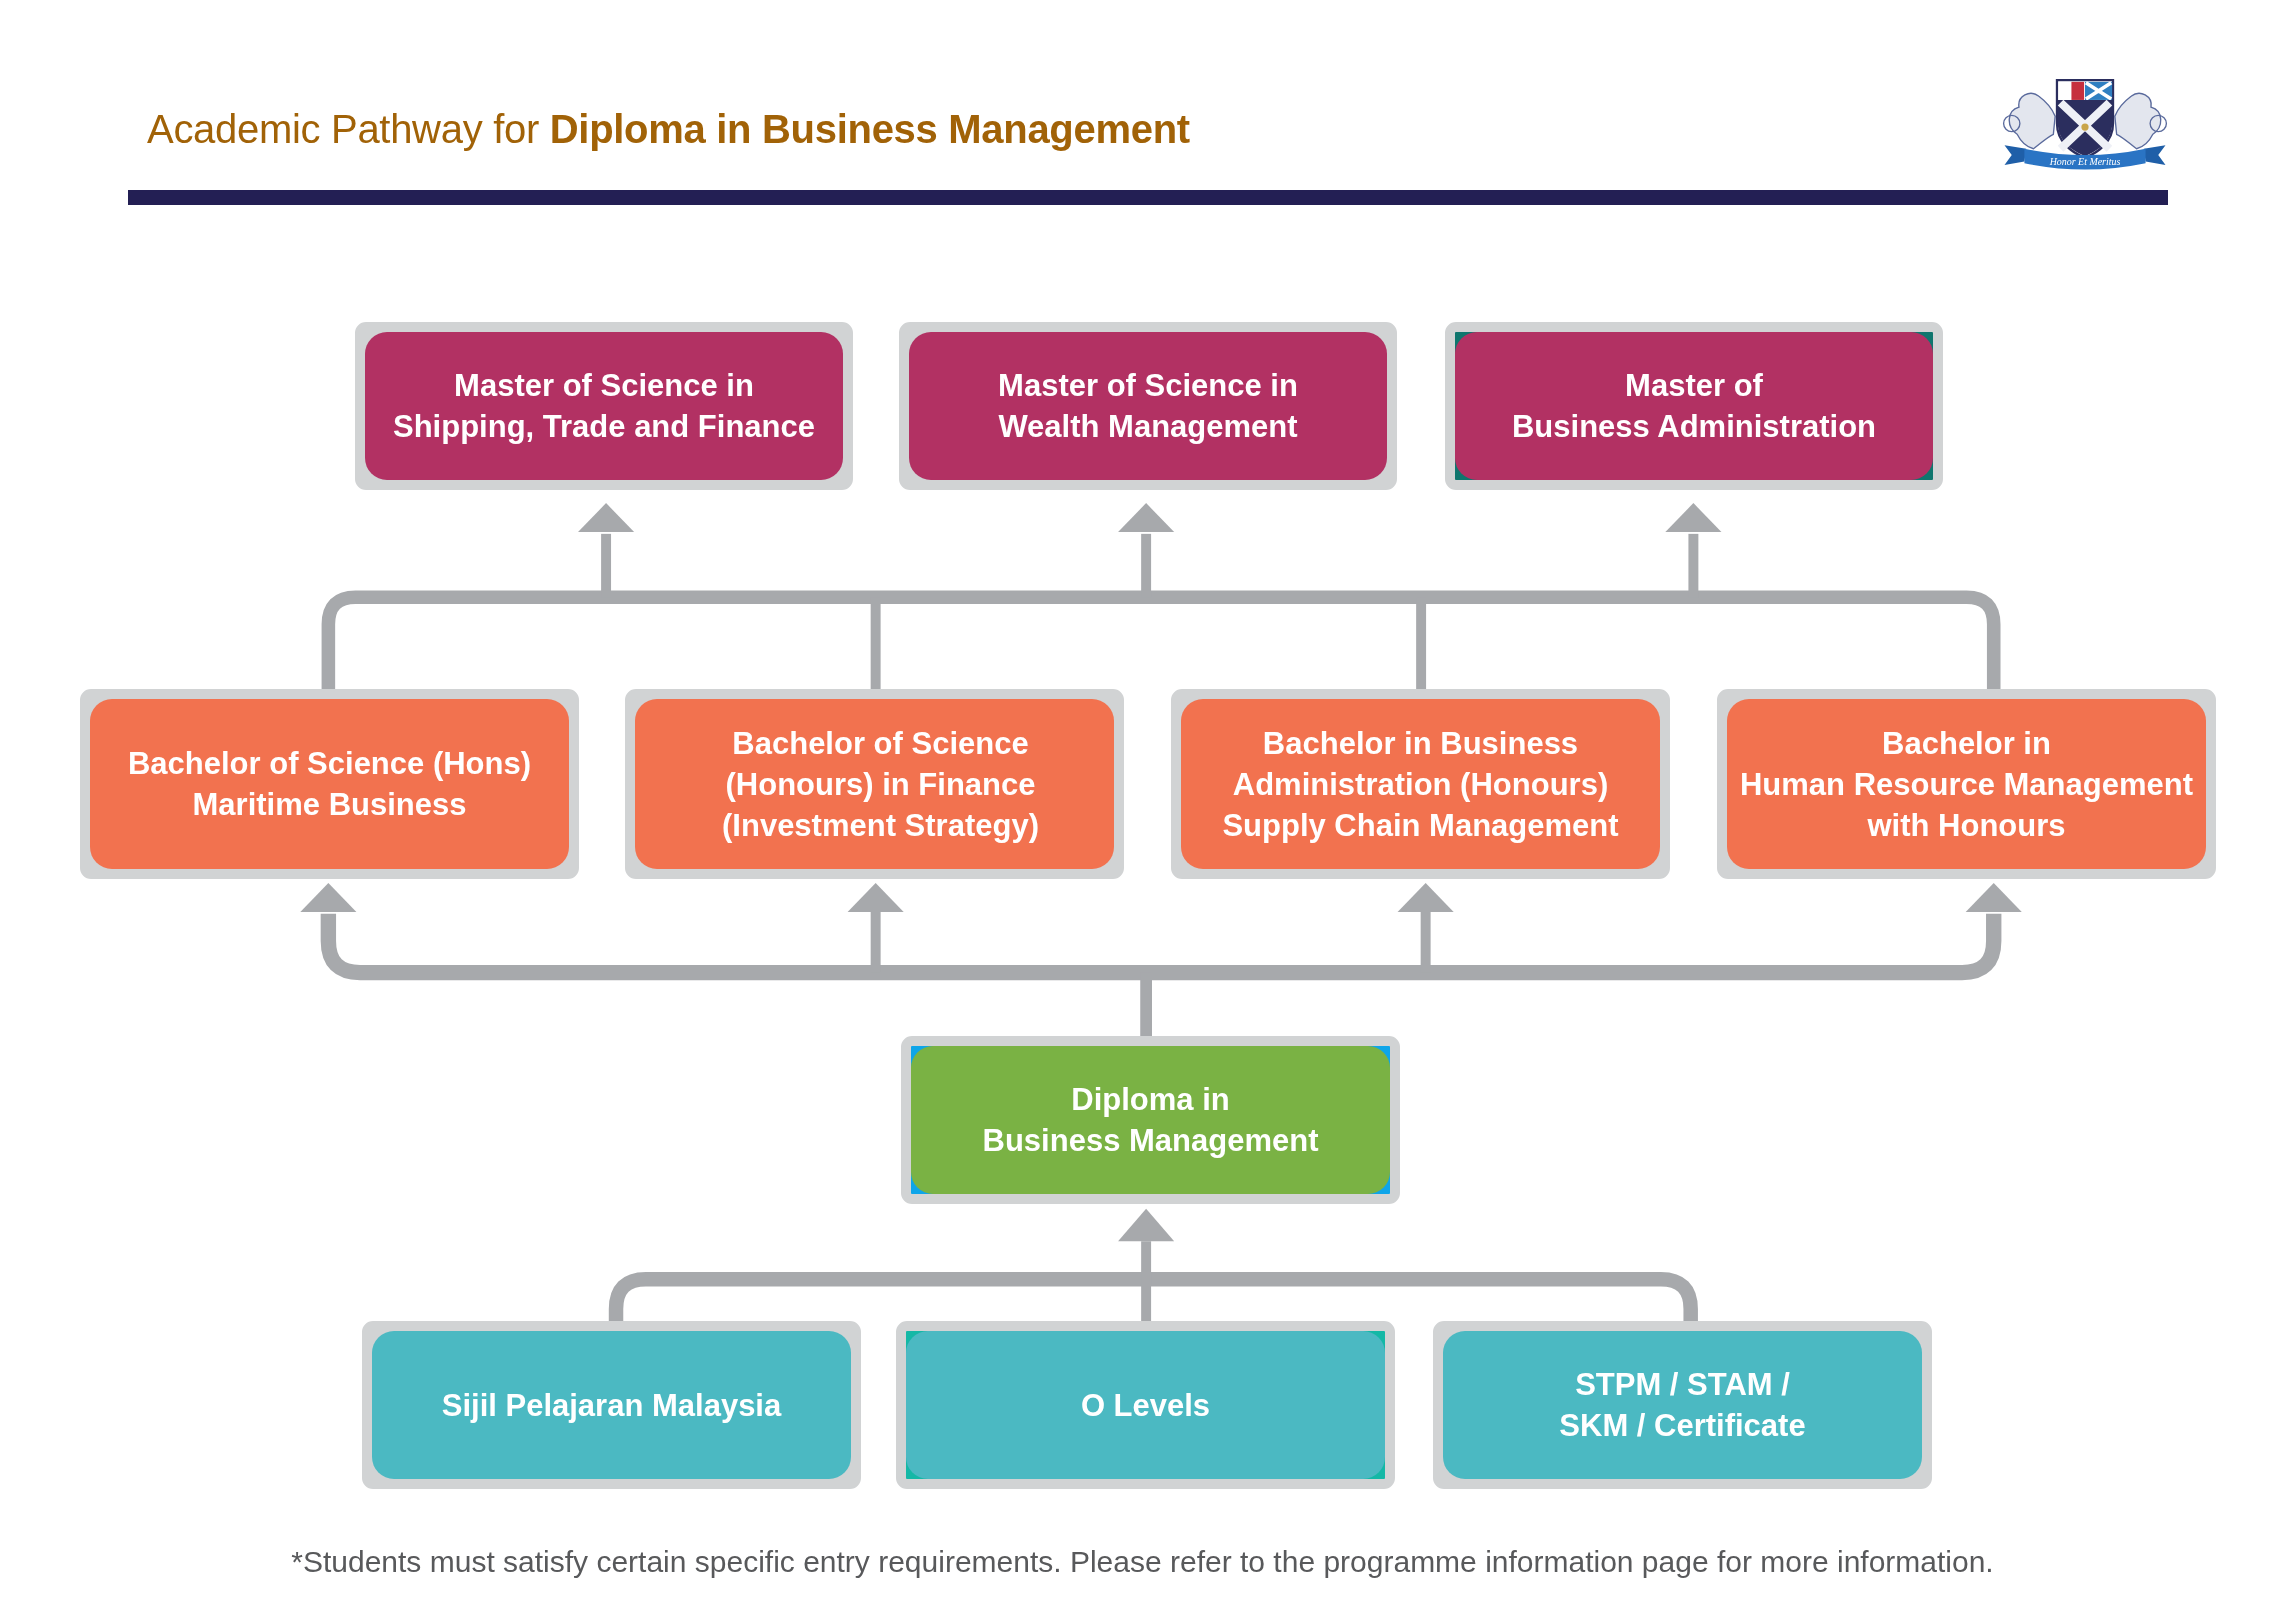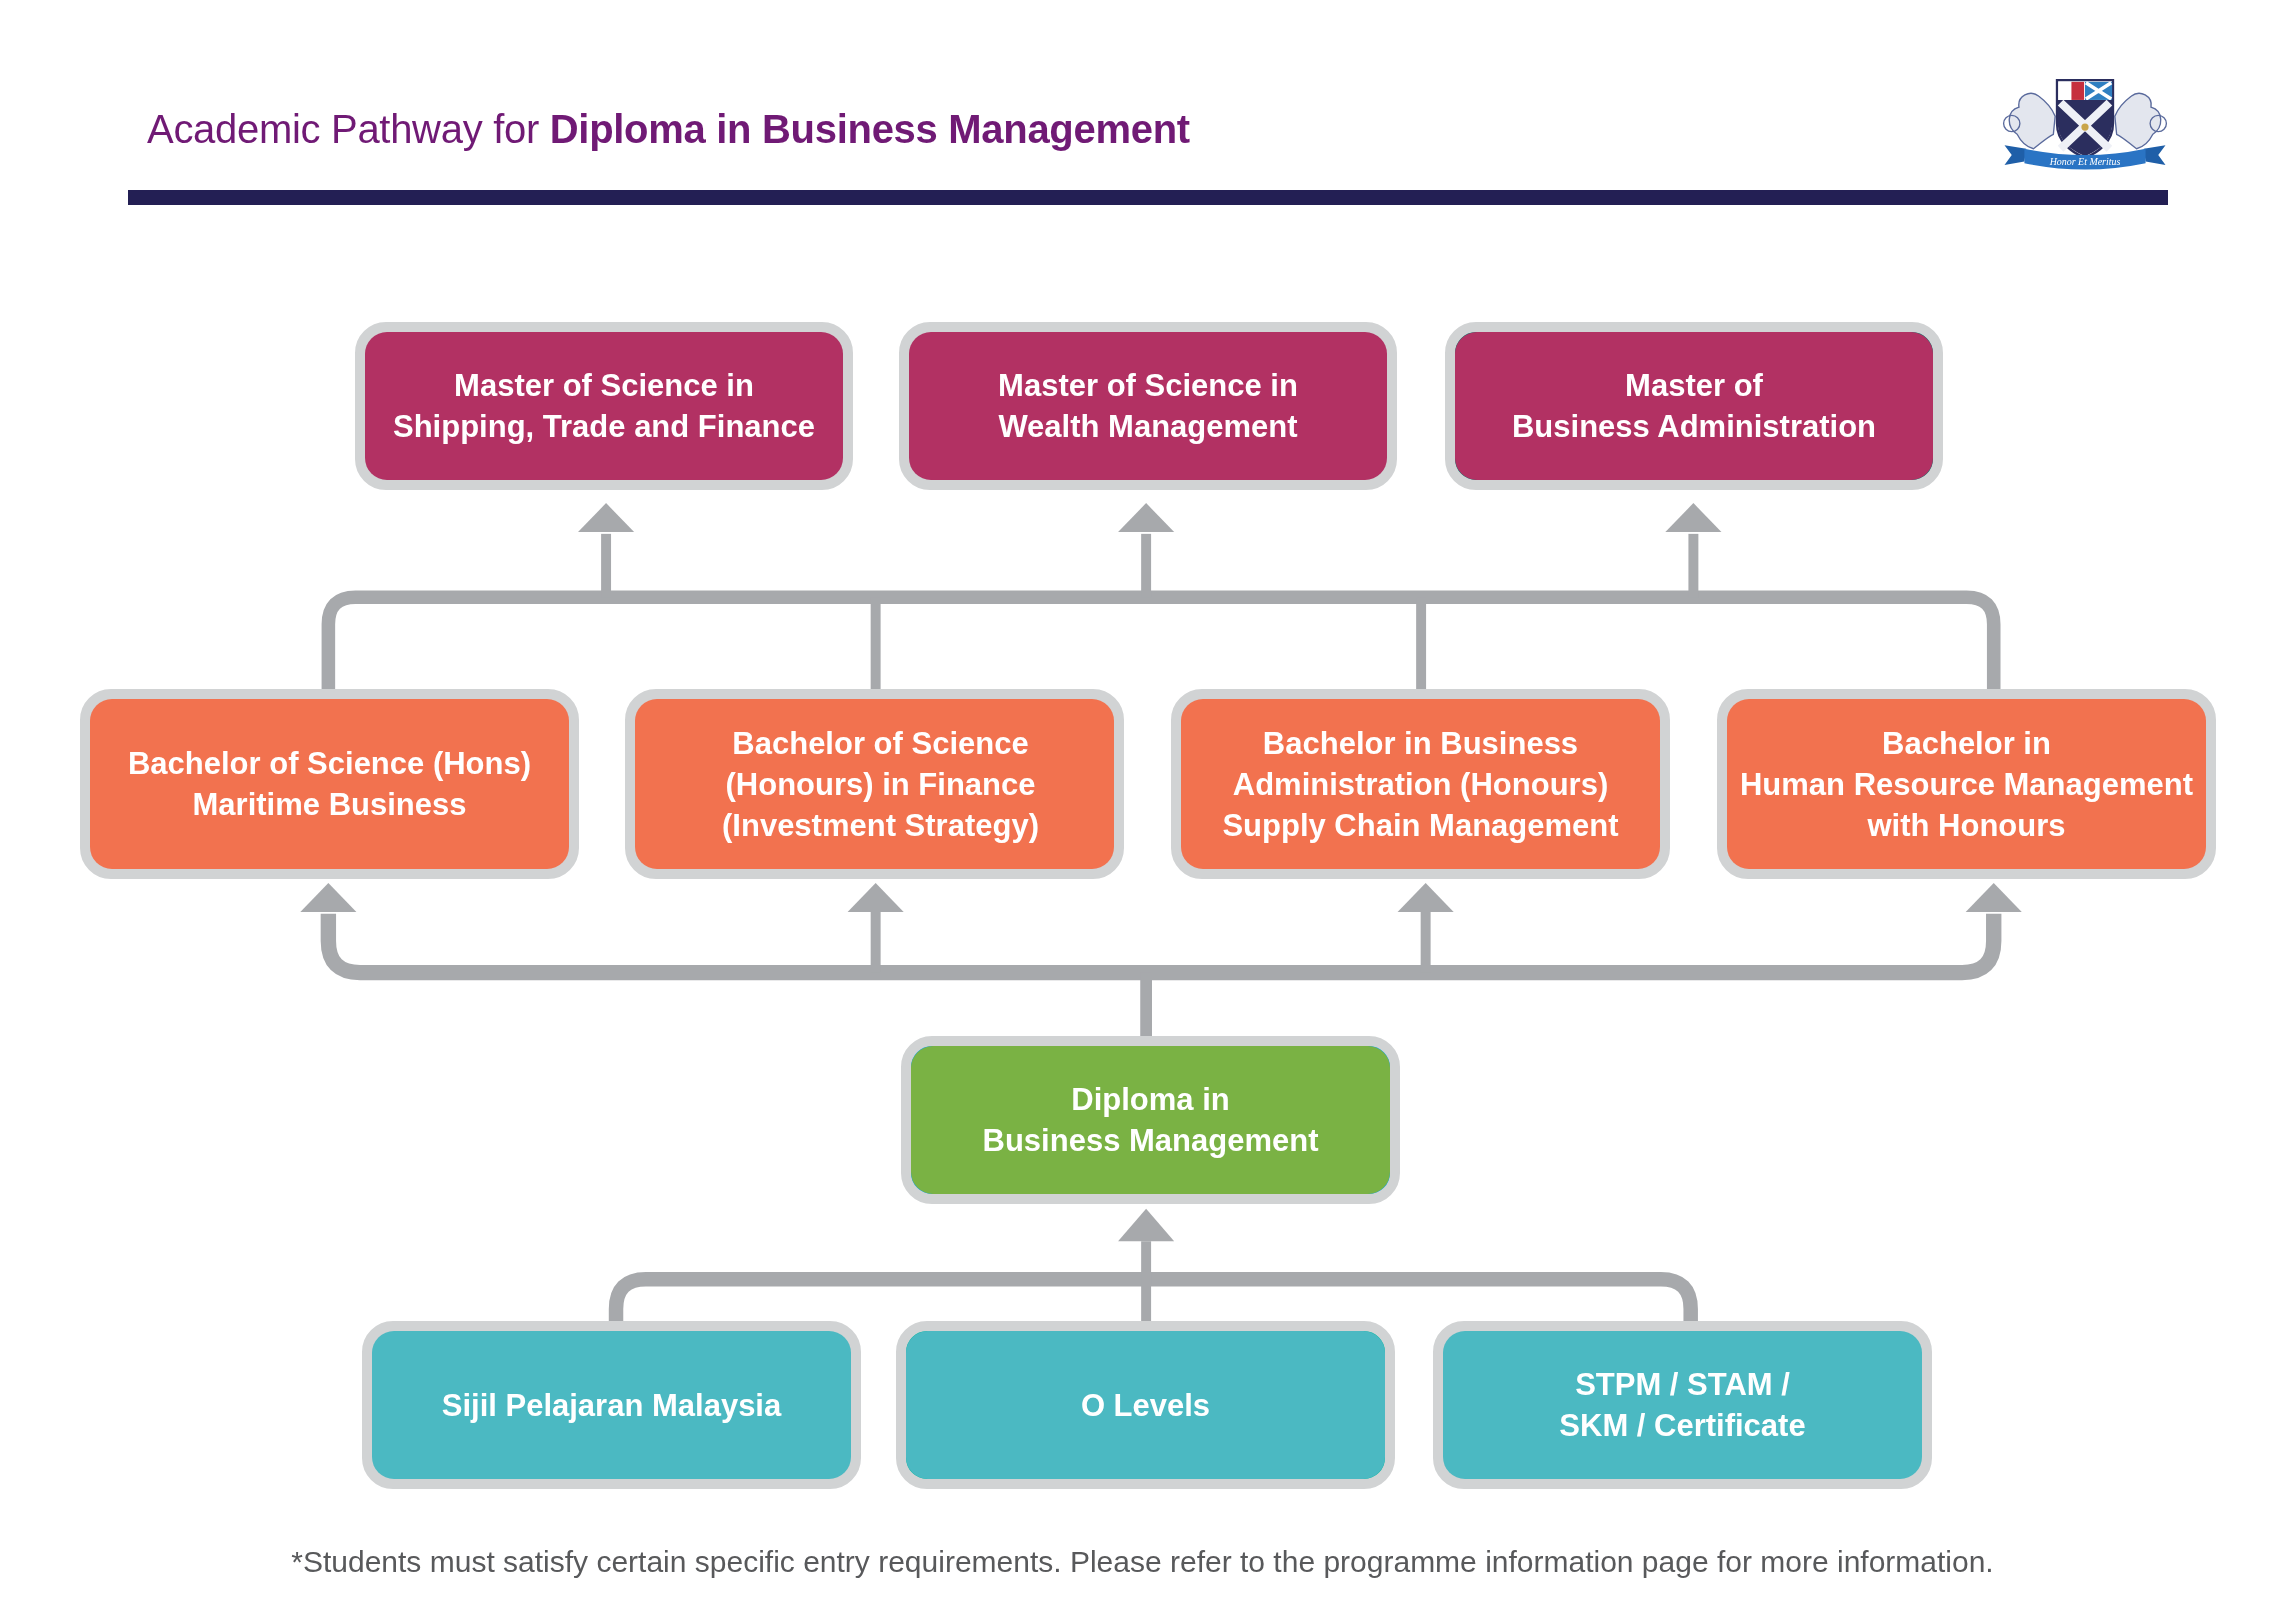--- a/index.html
+++ b/index.html
@@ -1,23 +1,23 @@
 <!DOCTYPE html>
 <html style="font-size:14.5px"><head>
 <meta charset="utf-8">
 <style>
   html, body { margin: 0; padding: 0; background: #ffffff; }
   body { width: 2285px; height: 1615px; position: relative; overflow: hidden; font-family: "Liberation Sans", sans-serif; }
-  .title { position: absolute; left: 147px; top: 107px; font-size: 40px; color: #701a75; white-space: nowrap; letter-spacing: -0.3px; }
+  .title { position: absolute; left: 147px; top: 107px; font-size: 40px; color: #a16207; white-space: nowrap; letter-spacing: -0.3px; }
   .title .light { font-weight: normal; }
   .title .bold { font-weight: bold; }
   .rule { position: absolute; left: 128px; top: 190px; width: 2040px; height: 15.4px; background: #231f54; }
   .logo { position: absolute; left: 1999px; top: 71px; width: 172px; height: 104px; }
   svg.connectors { position: absolute; left: 0; top: 0; }
-  .box { position: absolute; box-sizing: border-box; border: 10px solid #d1d3d4; border-radius: 31px; display: flex; align-items: center; justify-content: center; text-align: center; }
+  .box { position: absolute; box-sizing: border-box; border: 10px solid #d1d3d4; border-radius: 11px; display: flex; align-items: center; justify-content: center; text-align: center; }
   .box .inner { position: absolute; left: 0; top: 0; right: 0; bottom: 0; border-radius: 22px; display: flex; align-items: center; justify-content: center; }
   .box span { color: #ffffff; font-weight: bold; font-size: 31px; line-height: 41px; white-space: pre-line; position: relative; }
   .footnote { position: absolute; left: 0; width: 2285px; top: 1545px; text-align: center; font-size: 30px; color: #58595b; }
 </style>
 </head>
 <body>
 
 <div class="title"><span class="light">Academic Pathway for </span><span class="bold">Diploma in Business Management</span></div>
 
 <div class="logo">

